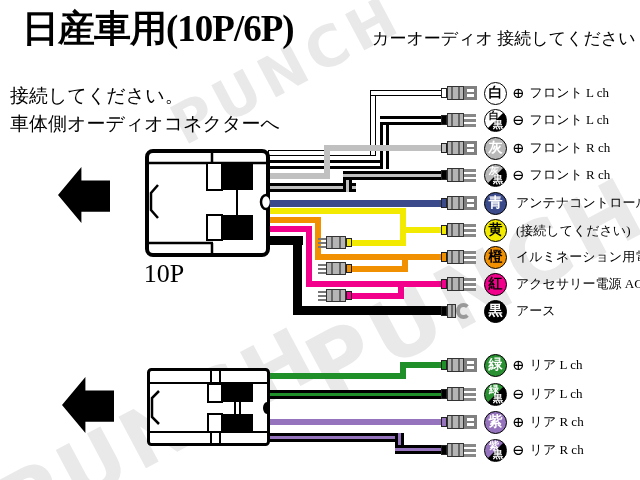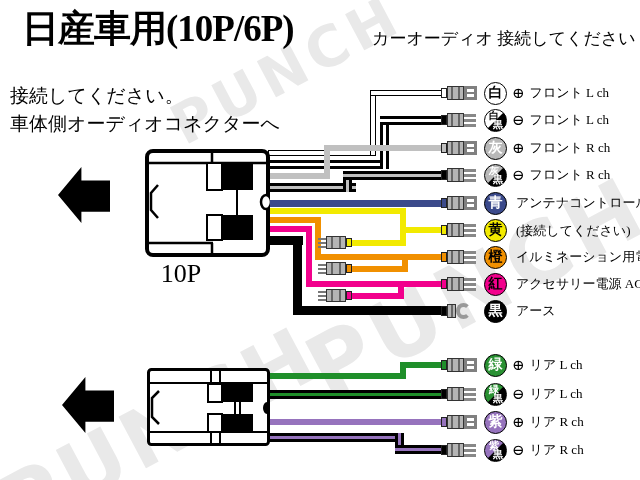--- a/index.html
+++ b/index.html
@@ -75,21 +75,21 @@
       <line x1="67" y1="94" x2="67" y2="105" stroke="#000" stroke-width="2.5"></line>
       <path d="M13 36 L6 44 L6 61 L13 69" fill="none" stroke="#000" stroke-width="2.5"></path>
       <rect x="62" y="14" width="15" height="27" fill="#fff" stroke="#000" stroke-width="2"></rect>
       <rect x="78" y="14" width="30" height="27" fill="#000"></rect>
       <rect x="62" y="66" width="15" height="25" fill="#fff" stroke="#000" stroke-width="2"></rect>
       <rect x="78" y="66" width="30" height="25" fill="#000"></rect>
       <line x1="92" y1="41" x2="92" y2="66" stroke="#000" stroke-width="2"></line>
       <ellipse cx="121" cy="53" rx="5" ry="7" fill="#fff" stroke="#000" stroke-width="2.5"></ellipse>
     </svg>
   </div>
-  <div class="plabel" style="left:146px;top:259px;width:70px;">10P</div>
+  <div class="plabel" style="left:129px;top:259px;width:70px;">10P</div>
 
   <div class="seg" style="left:268px;top:150px;width:108px;height:6px;background:#fff;border:1px solid #000;"></div>
   <div class="seg" style="left:370px;top:90px;width:6px;height:66px;background:#fff;border:1px solid #000;"></div>
   <div class="seg" style="left:370px;top:90px;width:73px;height:6px;background:#fff;border:1px solid #000;"></div>
 
   <div class="seg tt-h" style="left:268px;top:160px;width:121px;height:9px;background:#fff;"></div>
   <div class="seg tt-v" style="left:380px;top:116px;width:9px;height:53px;background:#fff;"></div>
   <div class="seg tt-h" style="left:380px;top:116px;width:63px;height:9px;background:#fff;"></div>
 
   <div class="seg" style="left:268px;top:173px;width:62px;height:6px;background:#c0c0c0;"></div>

